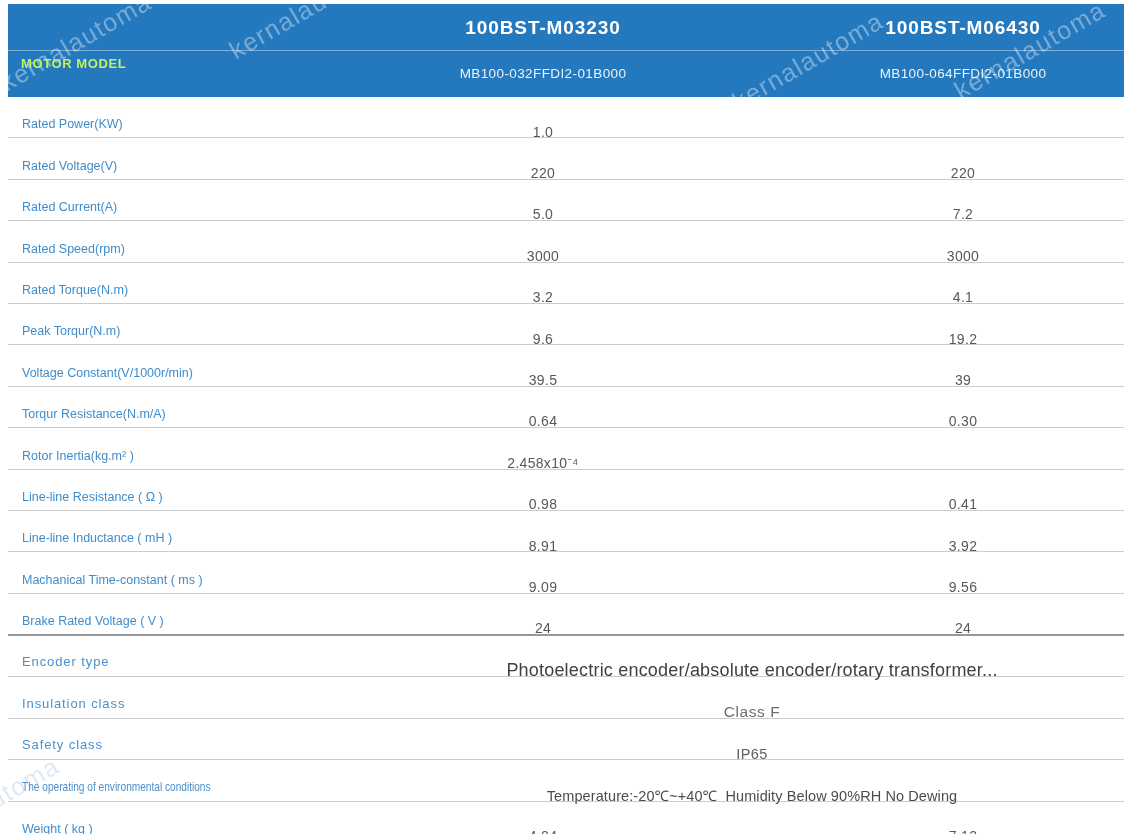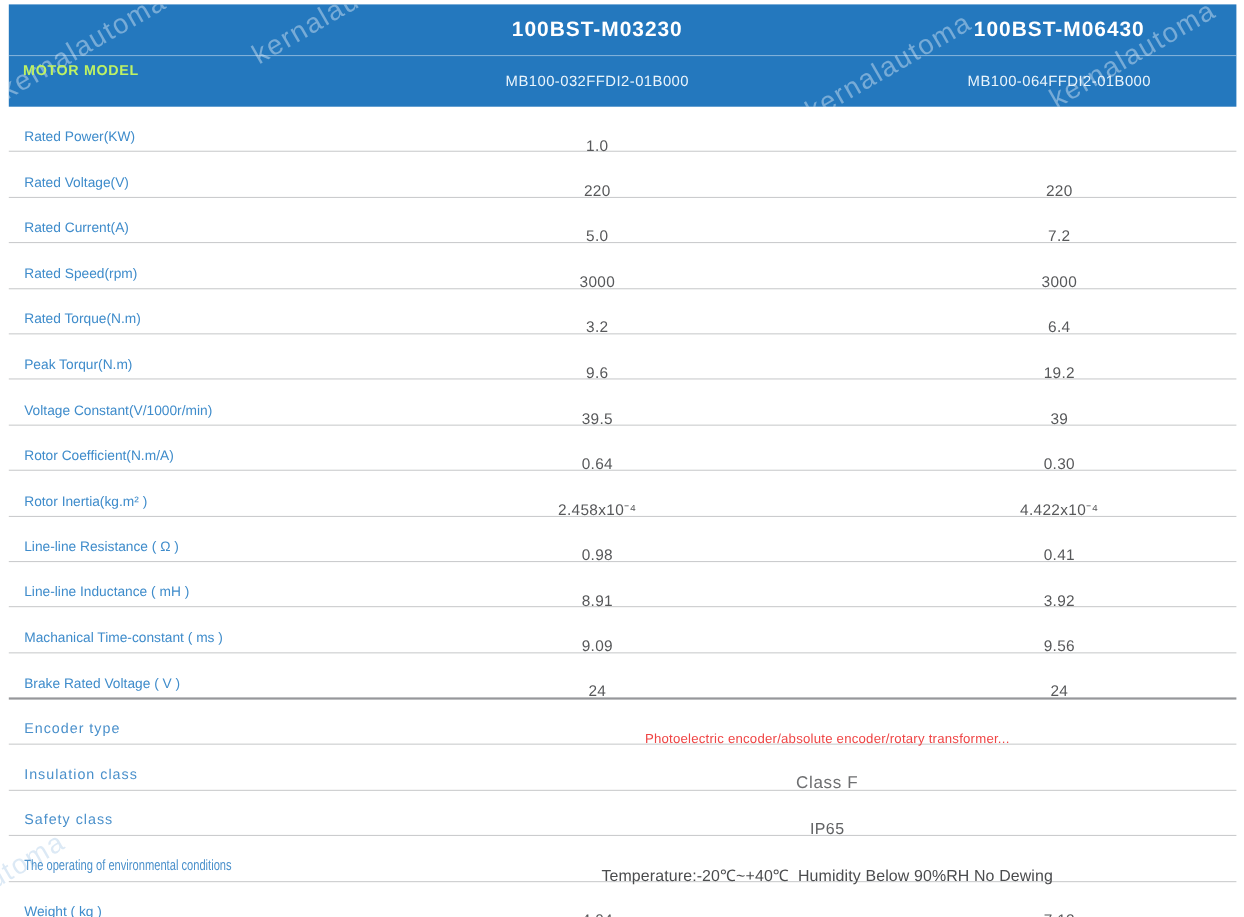--- a/index.html
+++ b/index.html
@@ -51,21 +51,21 @@
     letter-spacing:0;color:#4a90cb;
   }
   .val{
     position:absolute;top:16px;height:100%;box-sizing:border-box;
     display:flex;align-items:center;justify-content:center;
     font-size:14px;color:#57585a;padding-bottom:3px;letter-spacing:0.3px;
   }
   .v1{left:276px;width:518px;}
   .v2{left:794px;width:322px;}
   .vspan{left:372px;width:744px;}
-  .sv-small{font-size:12px;color:#ef4444;letter-spacing:0.2px;}
+  .sv-small{font-size:18px;color:#404040;letter-spacing:0.2px;}
   .sv-classf{font-size:15.5px;color:#6e6f71;letter-spacing:0.6px;}
   .sv-ip{font-size:14.5px;color:#606163;letter-spacing:0.4px;}
   .sv-temp{font-size:14.5px;color:#4b4c4e;letter-spacing:0.1px;}
 </style>
 </head>
 <body>
 
 <div class="page">
 
   <div class="header">
@@ -104,45 +104,44 @@
 
     <div class="row">
       <div class="lbl">Rated Speed(rpm)</div>
       <div class="val v1">3000</div>
       <div class="val v2">3000</div>
     </div>
 
     <div class="row">
       <div class="lbl">Rated Torque(N.m)</div>
       <div class="val v1">3.2</div>
-      <div class="val v2">6.4</div>
+      <div class="val v2">4.1</div>
     </div>
 
     <div class="row">
       <div class="lbl">Peak Torqur(N.m)</div>
       <div class="val v1">9.6</div>
       <div class="val v2">19.2</div>
     </div>
 
     <div class="row">
       <div class="lbl">Voltage Constant(V/1000r/min)</div>
       <div class="val v1">39.5</div>
       <div class="val v2">39</div>
     </div>
 
     <div class="row">
-      <div class="lbl">Rotor Coefficient(N.m/A)</div>
+      <div class="lbl">Torqur Resistance(N.m/A)</div>
       <div class="val v1">0.64</div>
       <div class="val v2">0.30</div>
     </div>
 
     <div class="row">
       <div class="lbl">Rotor Inertia(kg.m² )</div>
       <div class="val v1">2.458x10⁻⁴</div>
-      <div class="val v2">4.422x10⁻⁴</div>
     </div>
 
     <div class="row">
       <div class="lbl">Line-line Resistance ( Ω )</div>
       <div class="val v1">0.98</div>
       <div class="val v2">0.41</div>
     </div>
 
     <div class="row">
       <div class="lbl">Line-line Inductance ( mH )</div>

